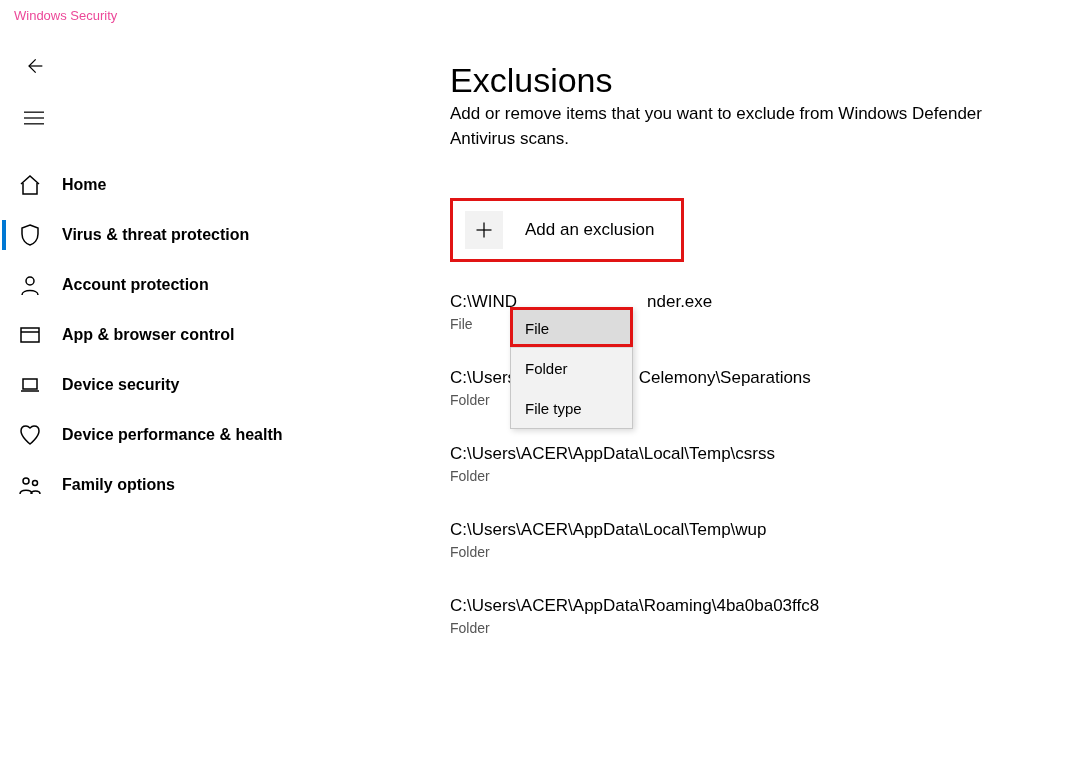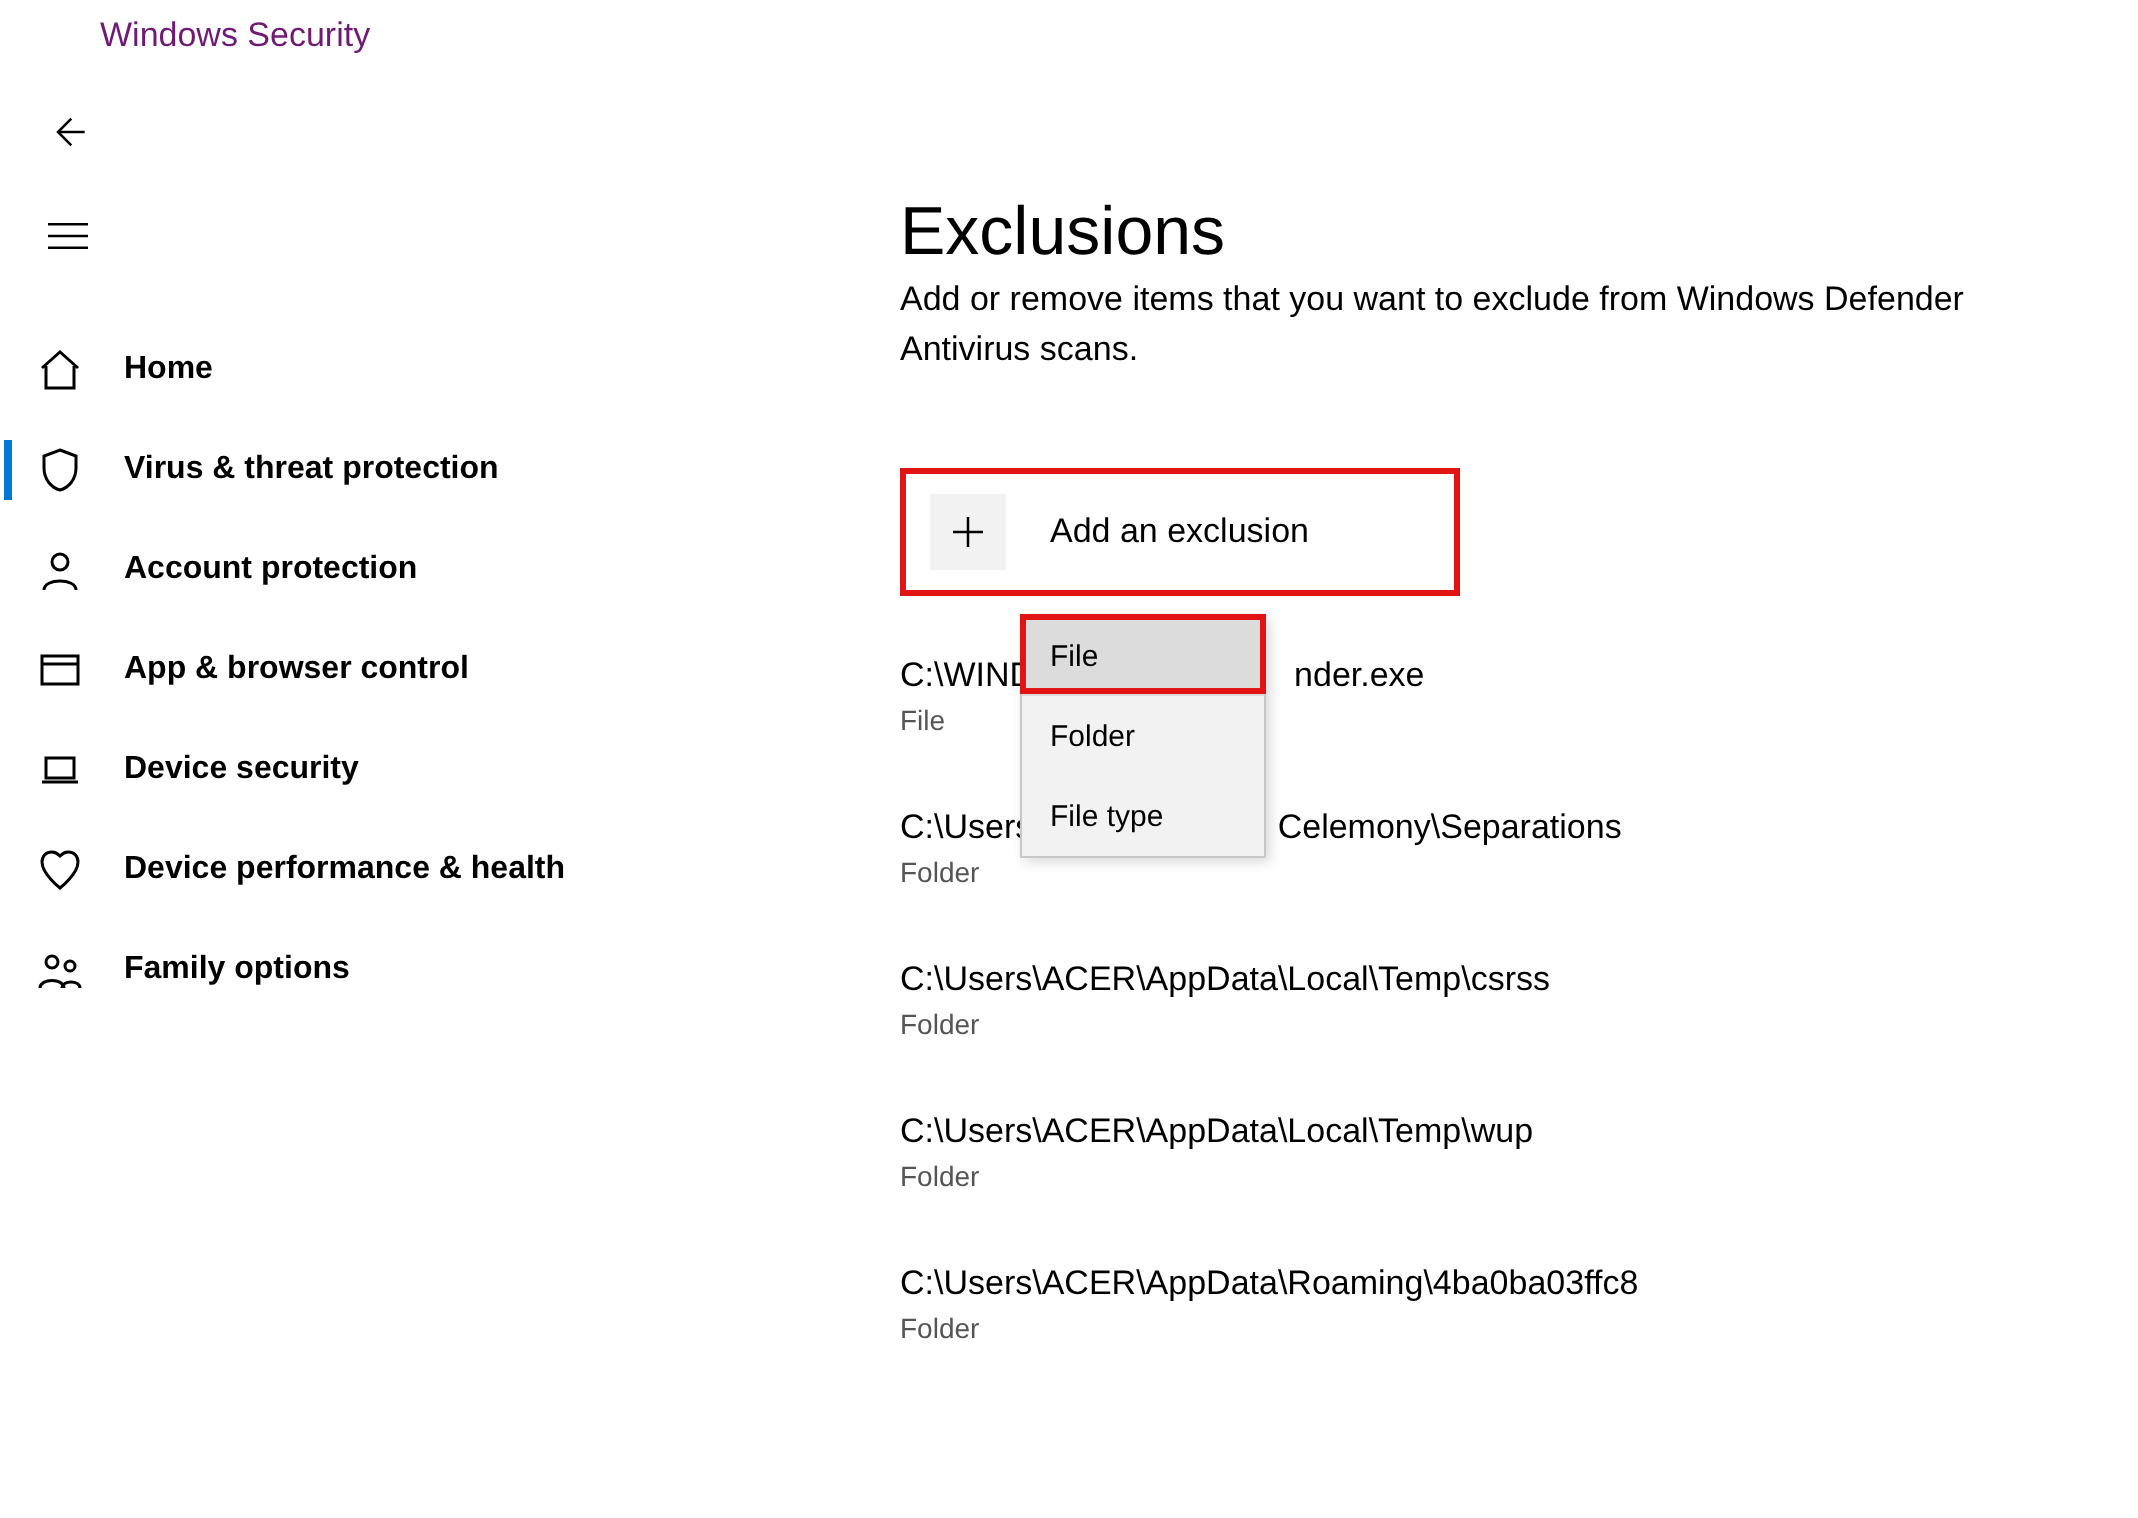--- a/index.html
+++ b/index.html
@@ -10,24 +10,23 @@
     background: #ffffff;
     color: #000000;
     overflow: hidden;
     position: relative;
   }
 
   .app-title {
     position: absolute;
     top: 8px;
     left: 14px;
-    font-size: 17px;
+    font-size: 13px;
     font-weight: 400;
-    color: #701a75;
-    margin-left: 36px;
+    color: #ec4899;
   }
 
   .back-button {
     position: absolute;
     top: 48px;
     left: 14px;
     width: 40px;
     height: 40px;
     display: flex;
     align-items: center;
@@ -90,32 +89,31 @@
   .main {
     position: absolute;
     top: 60px;
     left: 450px;
     right: 20px;
   }
   .page-title {
     font-size: 34px;
     font-weight: 400;
     line-height: 1.2;
-    margin-top: 36px;
   }
   .page-subtitle {
     font-size: 17px;
     font-weight: 400;
     max-width: 600px;
     line-height: 1.5;
   }
 
   .add-exclusion-wrap {
     margin-top: 46px;
-    width: 280px;
+    width: 234px;
     padding: 10px 12px;
     display: inline-flex;
     align-items: center;
     border: 3px solid #e11414;
     position: relative;
     cursor: pointer;
   }
   .add-exclusion-wrap .plus-box {
     width: 38px;
     height: 38px;

